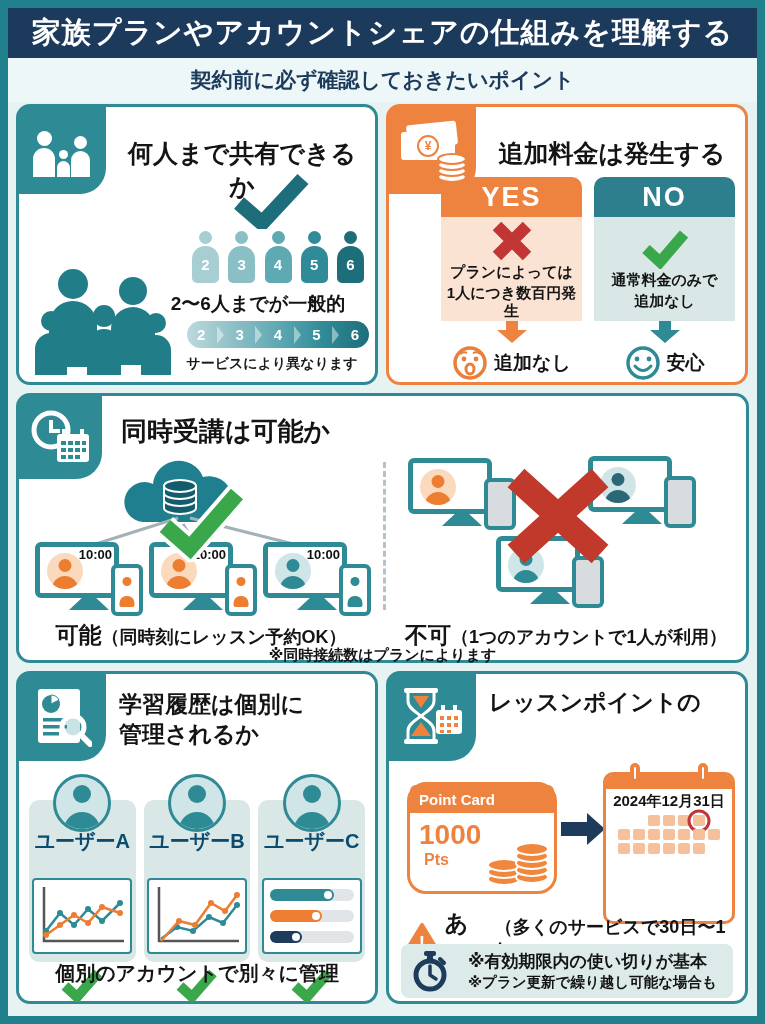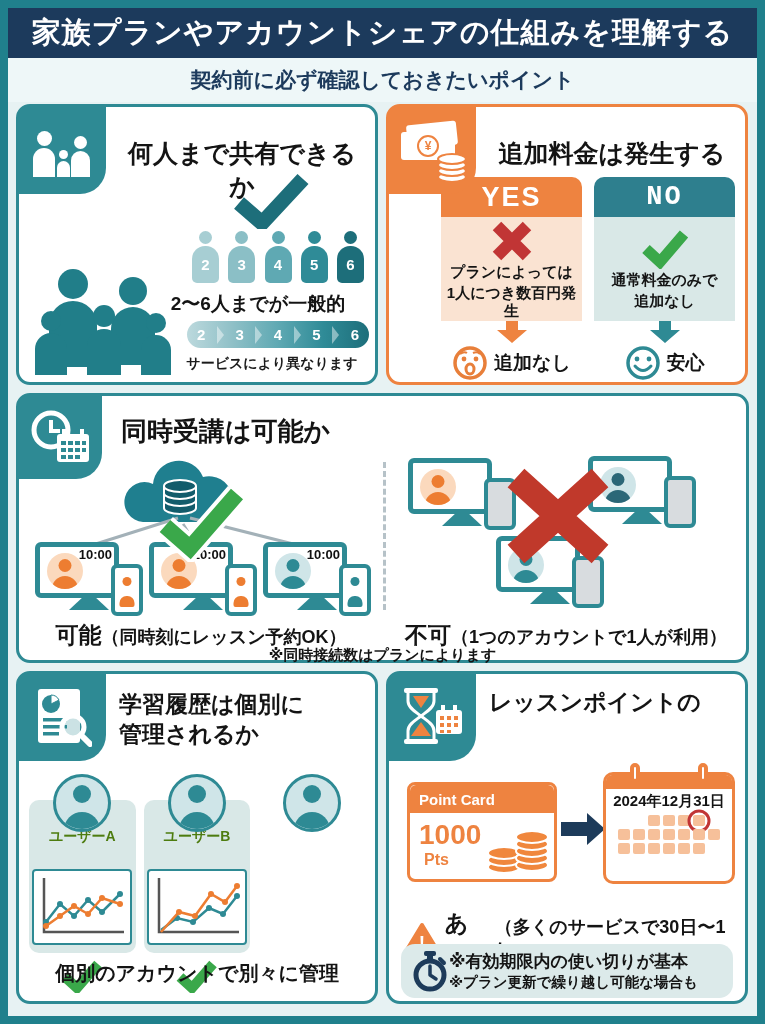--- a/index.html
+++ b/index.html
@@ -65,21 +65,21 @@
   .family-group{position:absolute;left:16px;top:104px;width:150px;height:164px;}
   
   .cols{position:absolute;left:52px;right:10px;top:70px;display:flex;gap:12px;}
   .col{flex:1;display:flex;flex-direction:column;align-items:center;}
   .col-head{width:100%;height:40px;border-radius:10px 10px 0 0;display:flex;align-items:center;justify-content:center;
             color:#fff;font-size:27px;font-weight:800;letter-spacing:2px;}
   .col-body{width:100%;height:104px;display:flex;flex-direction:column;align-items:center;justify-content:center;gap:2px;}
   .col-body .desc{font-size:15px;font-weight:800;color:#141414;line-height:1.25;text-align:center;}
   .yes .col-head{background:#ee8340;}
   .yes .col-body{background:#fae3d2;}
-  .no .col-head{background:#2e7f8e;font-family:Liberation Mono, monospace;}
+  .no .col-head{background:#2e7f8e;}
   .no .col-body{background:#d9e8e7;}
   .result{display:flex;align-items:center;gap:6px;margin-top:2px;}
   .result span{font-size:19px;font-weight:800;color:#141414;}
   
   .zone{position:absolute;top:60px;width:340px;height:160px;}
   .zone.left{left:14px;}
   .zone.right{right:14px;}
   .divider{position:absolute;left:50%;top:66px;height:148px;border-left:3px dashed #b6c2c8;}
   .monitor{position:absolute;width:84px;height:56px;background:#fff;border:5px solid #2e8a94;border-radius:6px;box-sizing:border-box;}
   .stand{position:absolute;left:50%;transform:translateX(-50%);top:56px;width:40px;height:12px;background:#2e8a94;
@@ -101,50 +101,50 @@
   .mid-caption .rest{font-size:18px;}
   .mid-note{position:absolute;top:250px;left:0;width:100%;text-align:center;font-size:15px;font-weight:800;color:#141414;}
   
   .users{position:absolute;left:10px;right:10px;top:100px;display:flex;gap:8px;}
   .ucol{flex:1;position:relative;display:flex;flex-direction:column;align-items:center;}
   .upanel{margin-top:26px;width:100%;background:#d9e8e7;border-radius:10px;padding:28px 0 8px;display:flex;flex-direction:column;align-items:center;}
   .uavatar{position:absolute;top:0;left:50%;transform:translateX(-50%);width:52px;height:52px;border-radius:50%;
            background:#cfe5e8;border:3px solid #2e8a94;overflow:hidden;z-index:2;}
   .uavatar::before{content:'';position:absolute;left:50%;transform:translateX(-50%);top:8px;width:18px;height:18px;border-radius:50%;background:#2e8a94;}
   .uavatar::after{content:'';position:absolute;left:50%;transform:translateX(-50%);bottom:-5px;width:36px;height:22px;border-radius:18px 18px 0 0;background:#2e8a94;}
-  .uname{font-size:14px;font-weight:800;color:#4d7c0f;margin-bottom:23px;}
+  .uname{font-size:20px;font-weight:800;color:#0c4a6e;margin-bottom:23px;}
   .uchart{width:96px;height:72px;background:#fff;border:2px solid #2e8a94;border-radius:4px;display:flex;align-items:center;justify-content:center;}
   .bars{width:84px;display:flex;flex-direction:column;gap:9px;}
   .track{width:100%;height:12px;border-radius:6px;background:#e1e5e8;position:relative;}
   .fill{height:100%;border-radius:6px;position:relative;}
   .fill::after{content:'';position:absolute;right:2px;top:2px;width:8px;height:8px;border-radius:50%;background:#fff;}
   .ucheck{margin-top:6px;}
   .c4-caption{position:absolute;left:0;width:100%;top:286px;text-align:center;font-size:20px;font-weight:800;color:#141414;}
   .c4-footnote{position:absolute;left:0;width:100%;top:312px;text-align:center;font-size:15px;font-weight:700;color:#1b1b1b;}
   
-  .pcard{position:absolute;left:18px;top:108px;width:150px;height:100px;border:3px solid #ee8340;border-radius:8px;background:#fff;box-sizing:border-box;}
+  .pcard{position:absolute;left:18px;top:108px;width:150px;height:112px;border:3px solid #ee8340;border-radius:19px;background:#fff;box-sizing:border-box;}
   .pcard-head{height:28px;background:#ee8340;border-radius:6px 6px 0 0;color:#fff;font-weight:800;font-size:15px;display:flex;align-items:center;padding-left:9px;}
   .pts-val{position:absolute;left:9px;top:34px;color:#ee8340;font-size:28px;font-weight:800;}
   .pts-unit{position:absolute;left:14px;top:66px;color:#ee8340;font-size:16px;font-weight:800;}
   .coins{position:absolute;right:2px;bottom:4px;}
   .arrow-r{position:absolute;left:172px;top:148px;width:26px;height:14px;background:#1d3b5a;}
   .arrow-r::after{content:'';position:absolute;right:-18px;top:-9px;border-left:18px solid #1d3b5a;border-top:16px solid transparent;border-bottom:16px solid transparent;}
-  .cal{position:absolute;left:214px;top:98px;width:132px;height:112px;border:3px solid #ee8340;border-radius:10px;background:#fff;box-sizing:border-box;}
+  .cal{position:absolute;left:214px;top:98px;width:132px;height:152px;border:3px solid #ee8340;border-radius:10px;background:#fff;box-sizing:border-box;}
   .cal-top{height:14px;background:#ee8340;border-radius:6px 6px 0 0;}
   .ring{position:absolute;top:-12px;width:10px;height:20px;border:4px solid #ee8340;border-radius:6px;background:#fff;box-sizing:border-box;}
   .cal-date{text-align:center;font-size:15px;font-weight:800;color:#141414;margin-top:3px;}
   .cal-grid{display:grid;grid-template-columns:repeat(7,12px);gap:3px;justify-content:center;margin-top:4px;}
   .cell{width:12px;height:11px;background:#f6c09a;border-radius:2px;position:relative;}
   .cell.hide{visibility:hidden;}
   .cell.ringed::after{content:'';position:absolute;left:50%;top:50%;transform:translate(-50%,-50%);width:17px;height:17px;border:3px solid #c13535;border-radius:50%;}
   .answer{position:absolute;left:14px;top:234px;display:flex;align-items:center;gap:6px;color:#141414;font-weight:800;}
   .answer .head{font-size:23px;}
   .answer .rest{font-size:18px;}
-  .notebox{position:absolute;left:12px;right:12px;top:270px;height:54px;background:#dceaea;border-radius:14px;
-           display:flex;align-items:center;gap:0;padding:0 10px;box-sizing:border-box;}
+  .notebox{position:absolute;left:12px;right:12px;top:270px;height:54px;background:#dceaea;border-radius:8px;
+           display:flex;align-items:center;gap:19px;padding:0 10px;box-sizing:border-box;}
   .notebox .lines{display:flex;flex-direction:column;}
   .nline1{font-size:17px;font-weight:800;color:#141414;}
   .nline2{font-size:14.5px;font-weight:800;color:#141414;}
 </style>
 </head>
 <body>
 
 <div class="frame">
 
   <div class="title-bar">
@@ -501,20 +501,36 @@
                 </svg>
               </div>
             </div>
             <svg class="ucheck" width="44" height="34">
               <path d="M5 18 L17 29 L38 5" stroke="#3aa84a" stroke-width="10" fill="none"></path>
             </svg>
           </div>
 
           <div class="ucol">
             <div class="uavatar"></div>
+            <div class="upanel">
+              <div class="uname">ユーザーC</div>
+              <div class="uchart">
+                <div class="bars">
+                  <div class="track">
+                      <div class="fill" style="width:76%;background:#2e8a94;"></div>
+                    </div>
+                  <div class="track">
+                      <div class="fill" style="width:62%;background:#ed7d31;"></div>
+                    </div>
+                  <div class="track">
+                      <div class="fill" style="width:38%;background:#1d3b5a;"></div>
+                    </div>
+                </div>
+              </div>
+            </div>
             <svg class="ucheck" width="44" height="34">
               <path d="M5 18 L17 29 L38 5" stroke="#3aa84a" stroke-width="10" fill="none"></path>
             </svg>
           </div>
         </div>
 
         <div class="c4-caption">個別のアカウントで別々に管理</div>
       </section>
 
       <section class="card">

